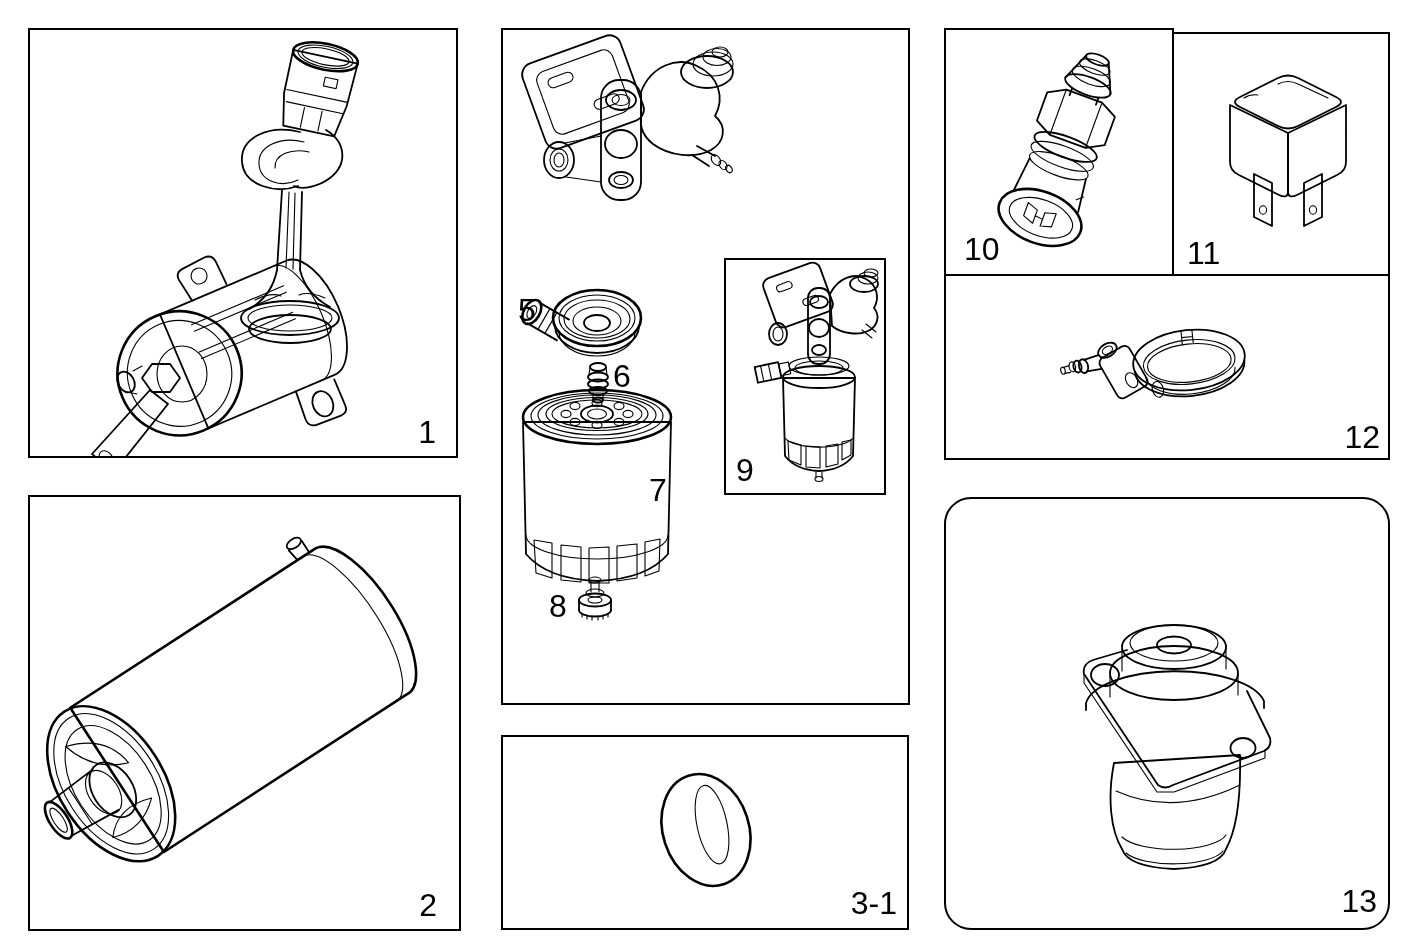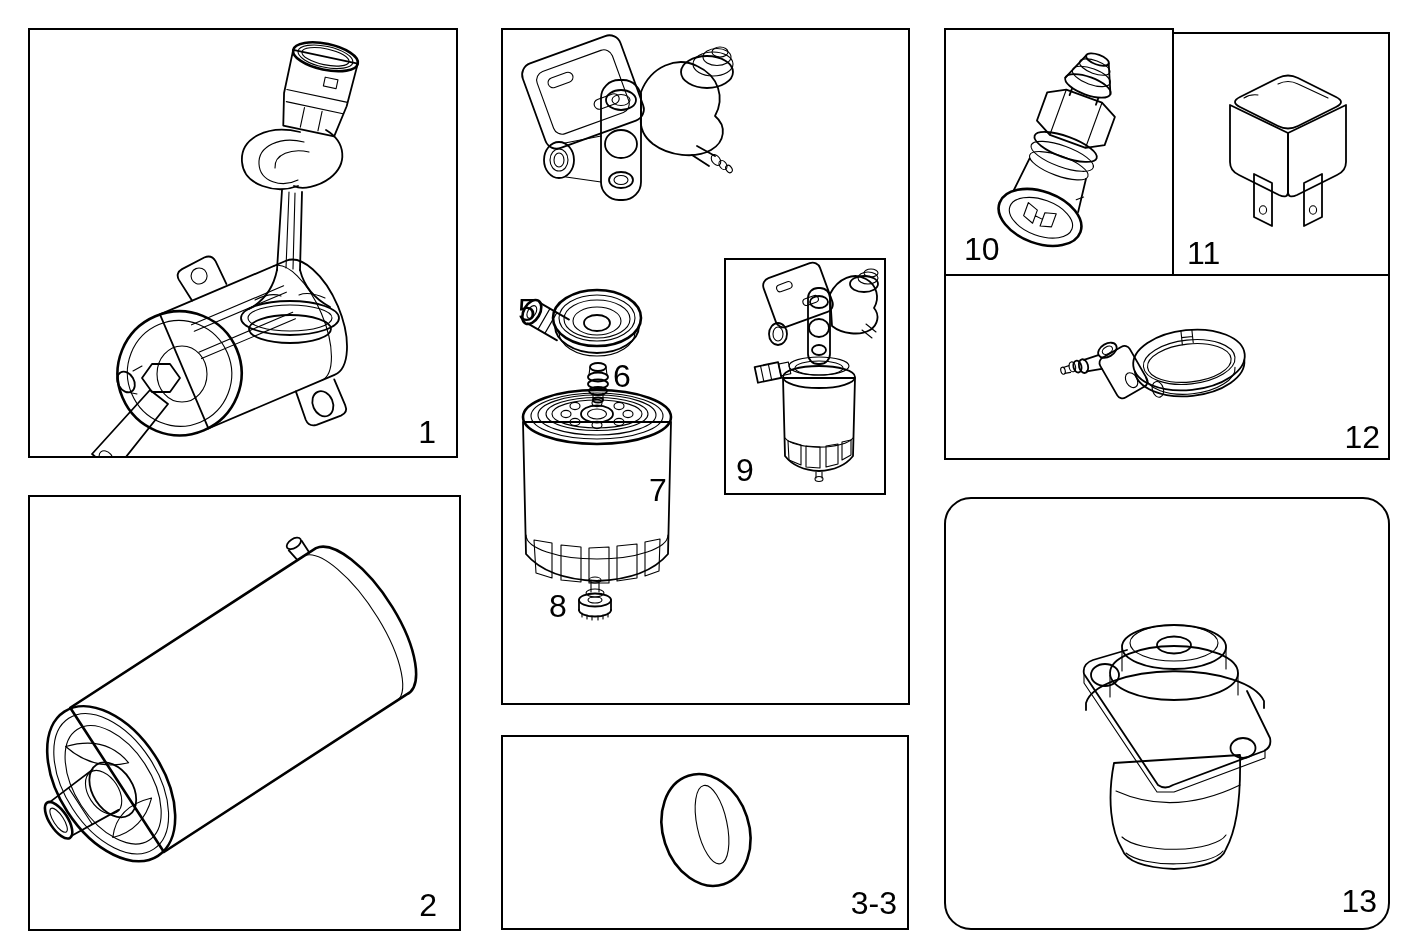--- a/index.html
+++ b/index.html
@@ -238,21 +238,21 @@
     <span class="lbl" id="l8">8</span>
   </section>
 
   <section class="panel" id="p34">
     <svg class="draw" viewBox="0 0 404 191">
       <g transform="translate(203,93) rotate(-18)">
         <ellipse class="s3" cx="0" cy="0" rx="43" ry="57"></ellipse>
         <ellipse class="s1" transform="rotate(6)" cx="7" cy="-4" rx="15" ry="40"></ellipse>
       </g>
     </svg>
-    <span class="lbl" id="l34">3-3</span>
+    <span class="lbl" id="l34">3-1</span>
   </section>
 
   <section class="panel" id="p10">
     <svg class="draw" viewBox="0 0 226 244">
       <g transform="translate(120,116) rotate(20)">
         <path class="s2" d="M-12,-92 L-24,-64 M12,-92 L24,-64"></path>
         <ellipse class="s2" cx="0" cy="-92" rx="12" ry="5"></ellipse>
         <ellipse class="s1" cx="0" cy="-84" rx="16" ry="6.5"></ellipse>
         <ellipse class="s1" cx="0" cy="-74" rx="20" ry="8"></ellipse>
         <ellipse class="s2" cx="0" cy="-64" rx="24" ry="9"></ellipse>

